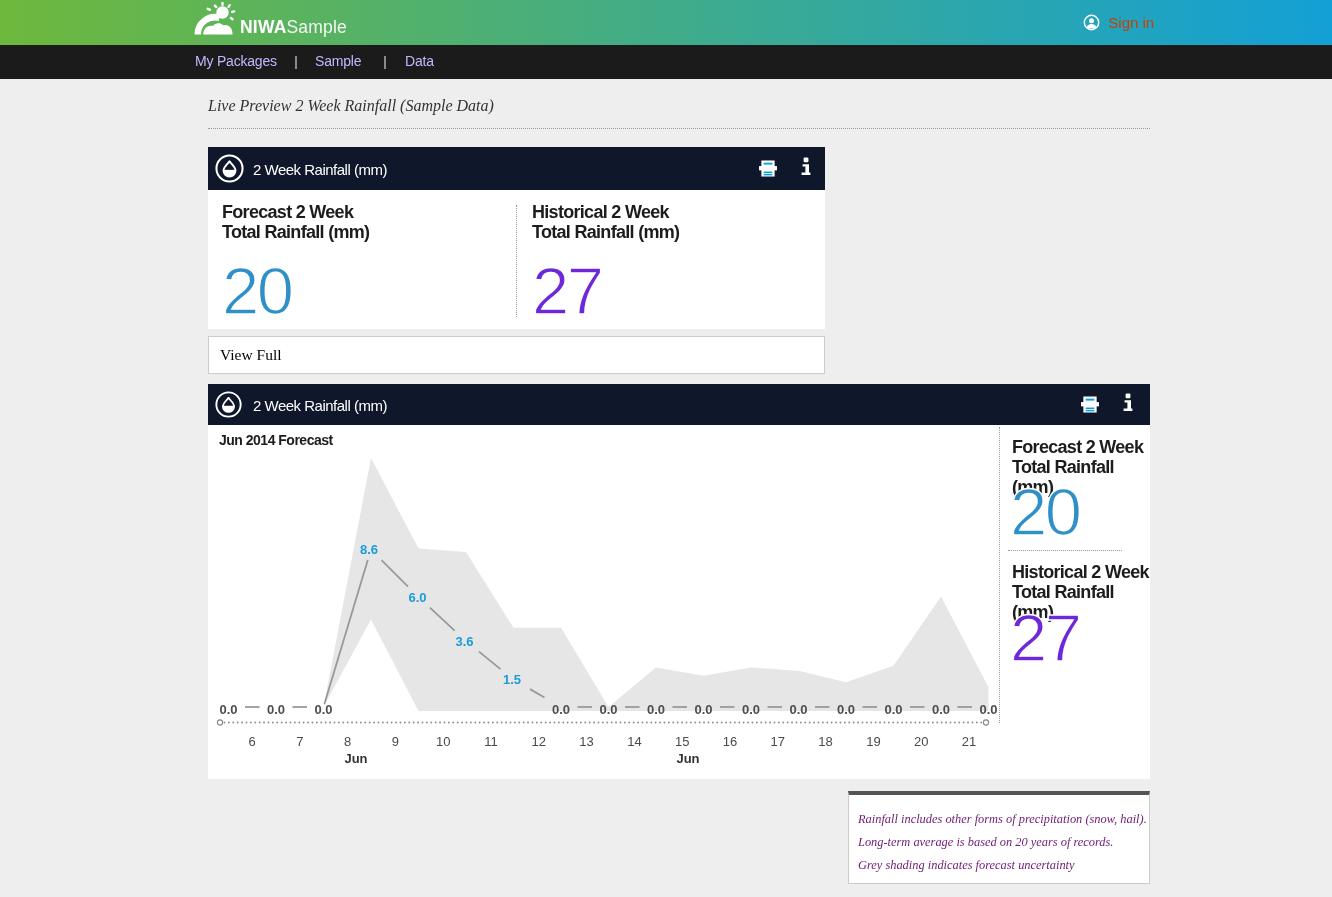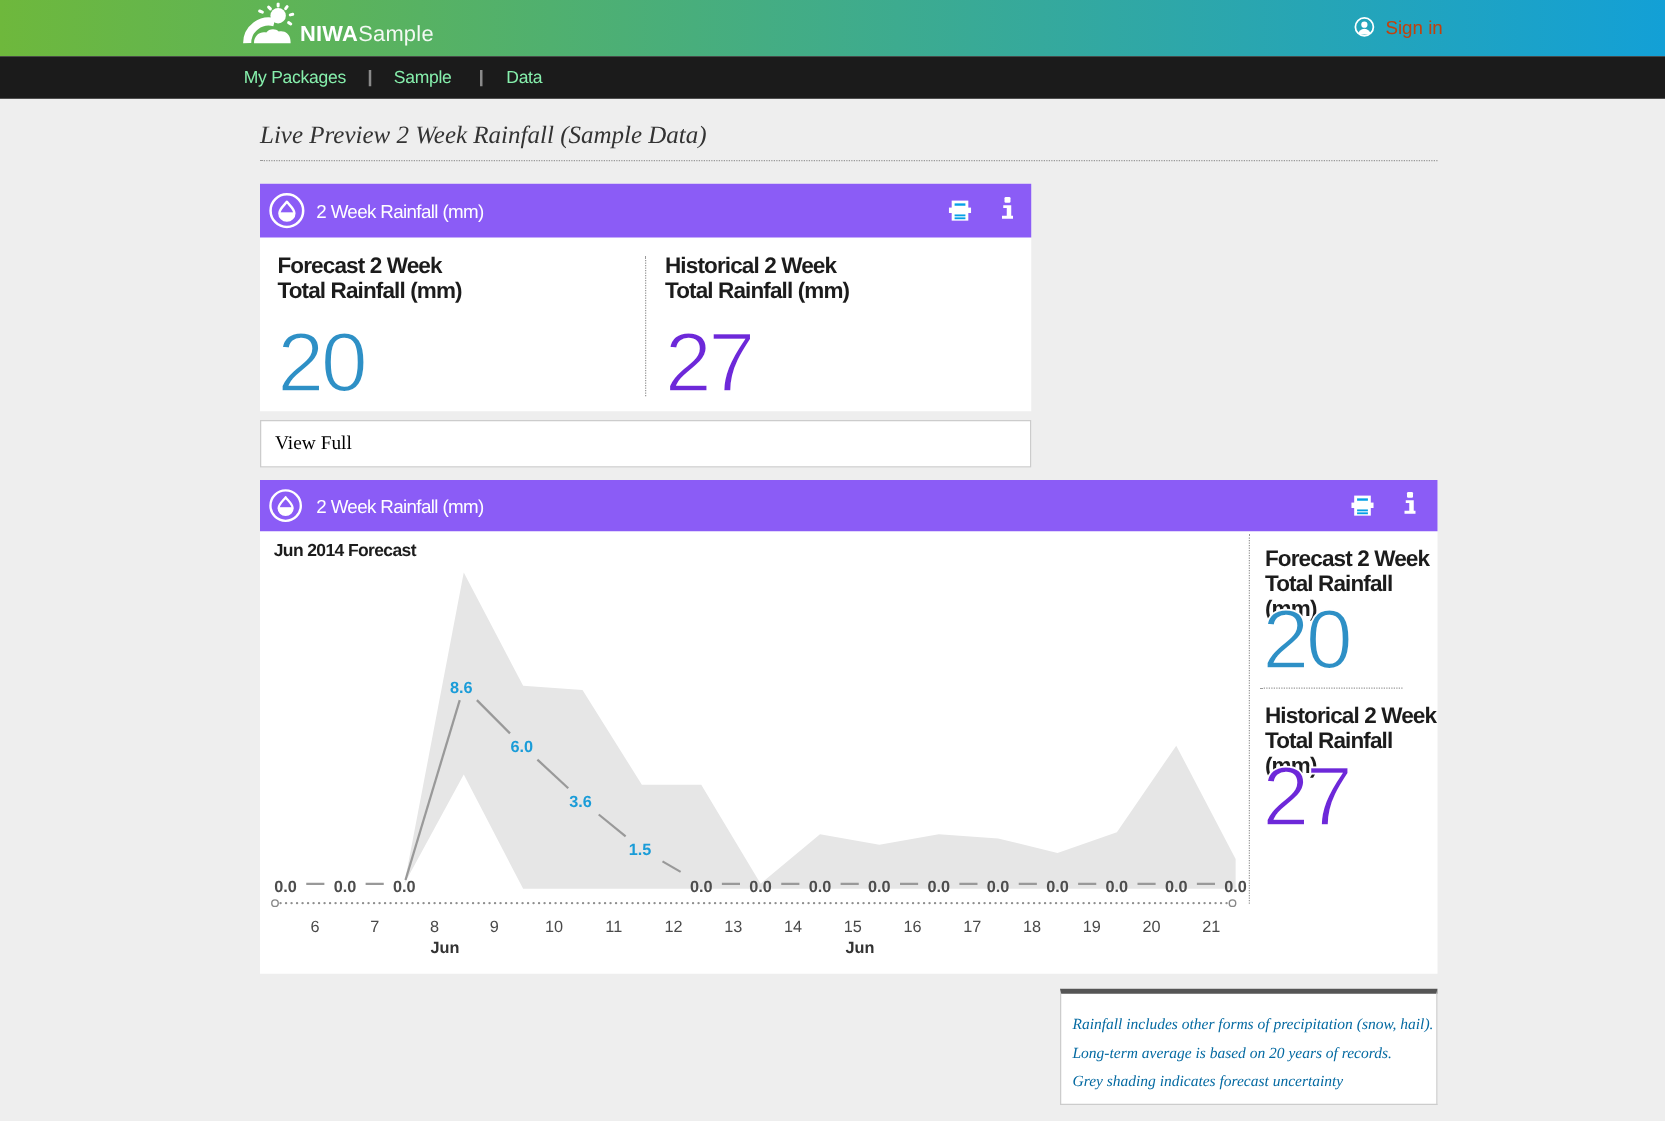--- a/index.html
+++ b/index.html
@@ -1,42 +1,42 @@
 <!DOCTYPE html>
 <html><head><meta charset="utf-8">
 <style>
 *{margin:0;padding:0;box-sizing:border-box}
 body{width:1332px;height:897px;background:#eee;font-family:"Liberation Sans",sans-serif;position:relative;overflow:hidden}
 .abs{position:absolute}
 .topbar{position:absolute;left:0;top:0;width:1332px;height:45px;background:linear-gradient(90deg,#6eb83c,#13a0d6)}
 .nav{position:absolute;left:0;top:45px;width:1332px;height:34px;background:#1b1b1b}
-.nav a{position:absolute;top:0;height:50px;line-height:33px;color:#86efac;font-size:14px;letter-spacing:-0.2px;text-decoration:none}
+.nav a{position:absolute;top:0;height:50px;line-height:33px;color:#c4b5fd;font-size:14px;letter-spacing:-0.2px;text-decoration:none}
 .nav .sep{position:absolute;top:11px;height:13px;width:1.5px;background:#8a8a8a}
 .logo{position:absolute;left:193px;top:2px}
 .logotext{position:absolute;left:47px;top:15px;color:#fff;font-size:17.5px;letter-spacing:.2px;white-space:nowrap}
 .logotext b{font-weight:bold}
 .logotext span{font-weight:normal;color:rgba(255,255,255,.92)}
 .signin{position:absolute;left:1083px;top:0;height:45px;line-height:45px;color:#c2410c;font-size:15px}
-.hdg{position:absolute;left:208px;top:97px;font-family:"Liberation Serif",serif;font-style:italic;font-size:20px;color:#333}
+.hdg{position:absolute;left:208px;top:97px;font-family:"Liberation Serif",serif;font-style:italic;font-size:16px;color:#333}
 .dothr{position:absolute;left:208px;top:128px;width:942px;border-top:1.5px dotted #999}
 .card{position:absolute;background:#fff}
-.chead{position:absolute;left:0;top:0;width:100%;background:#8b5cf6;color:#fff}
+.chead{position:absolute;left:0;top:0;width:100%;background:#0f172a;color:#fff}
 .ctitle{position:absolute;font-size:15px;color:#fff;letter-spacing:-0.5px}
 .circ{position:absolute}
 .lbl{font-size:18px;font-weight:bold;color:#1c1c1c;line-height:20px;letter-spacing:-0.7px}
 .bignum{font-size:67px;letter-spacing:-2.5px;line-height:1;-webkit-text-stroke:1.4px #fff}
 .blue{color:#2e90c6}
 .grey{color:#6d28d9}
 .vdots{position:absolute;border-left:1.5px dotted #999}
 .hdots{position:absolute;border-top:1.5px dotted #999}
 .viewfull{position:absolute;left:208px;top:336px;width:617px;height:38px;background:#fff;border:1px solid #ccc}
 .viewfull a{position:absolute;left:11px;top:9px;font-family:"Liberation Serif",serif;font-size:15.5px;color:#000000;text-decoration:none}
 .chart{position:absolute;left:0;top:41px}
 .infobox{position:absolute;left:848px;top:791px;width:302px;height:93px;background:#fff;border:1px solid #ccc;border-top:4px solid #555}
-.infobox div{position:absolute;left:9px;font-family:"Liberation Serif",serif;font-style:italic;font-size:12.4px;color:#0369a1;white-space:nowrap}
+.infobox div{position:absolute;left:9px;font-family:"Liberation Serif",serif;font-style:italic;font-size:12.4px;color:#701a75;white-space:nowrap}
 </style></head>
 <body>
 <div class="topbar"></div>
 <div class="logo">
     <svg width="46" height="36" viewBox="0 0 46 36" style="display:block">
 <g fill="#fff">
 <circle cx="29.5" cy="10.5" r="6.2"></circle>
 </g>
 <g stroke="#fff" stroke-width="2.4" stroke-linecap="round">
 <line x1="29.5" y1="0.9" x2="29.5" y2="2.7"></line>

